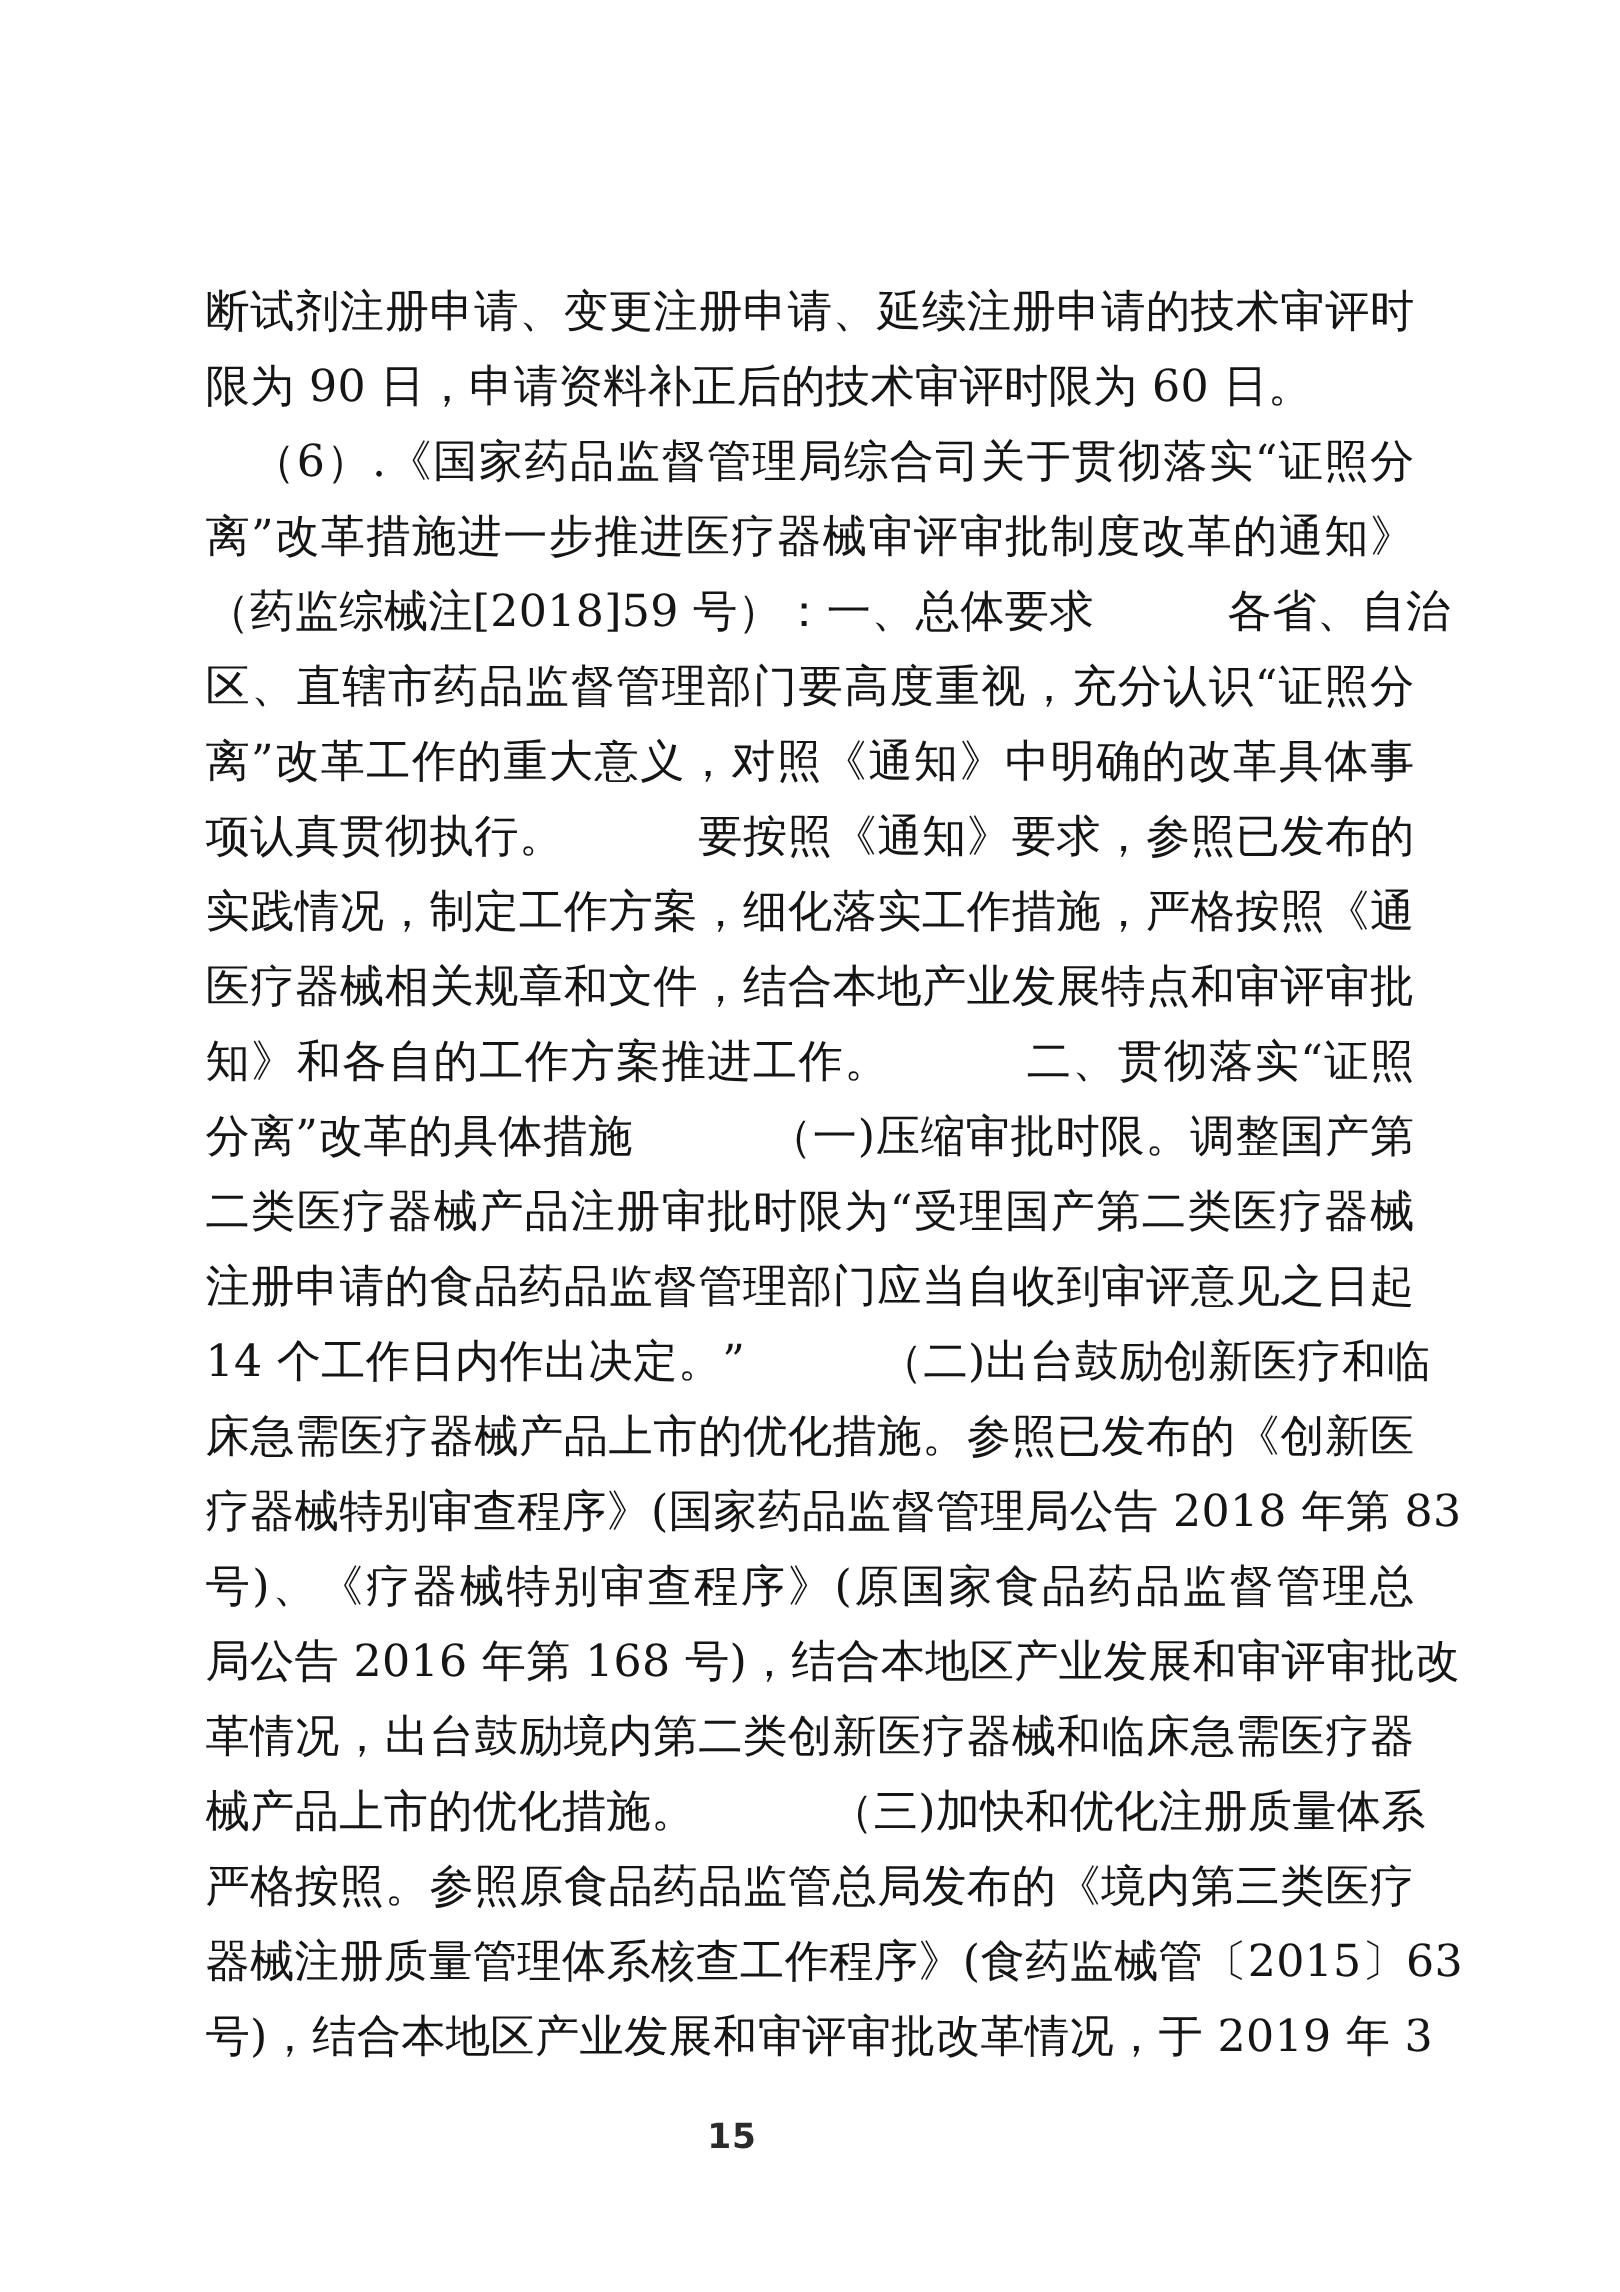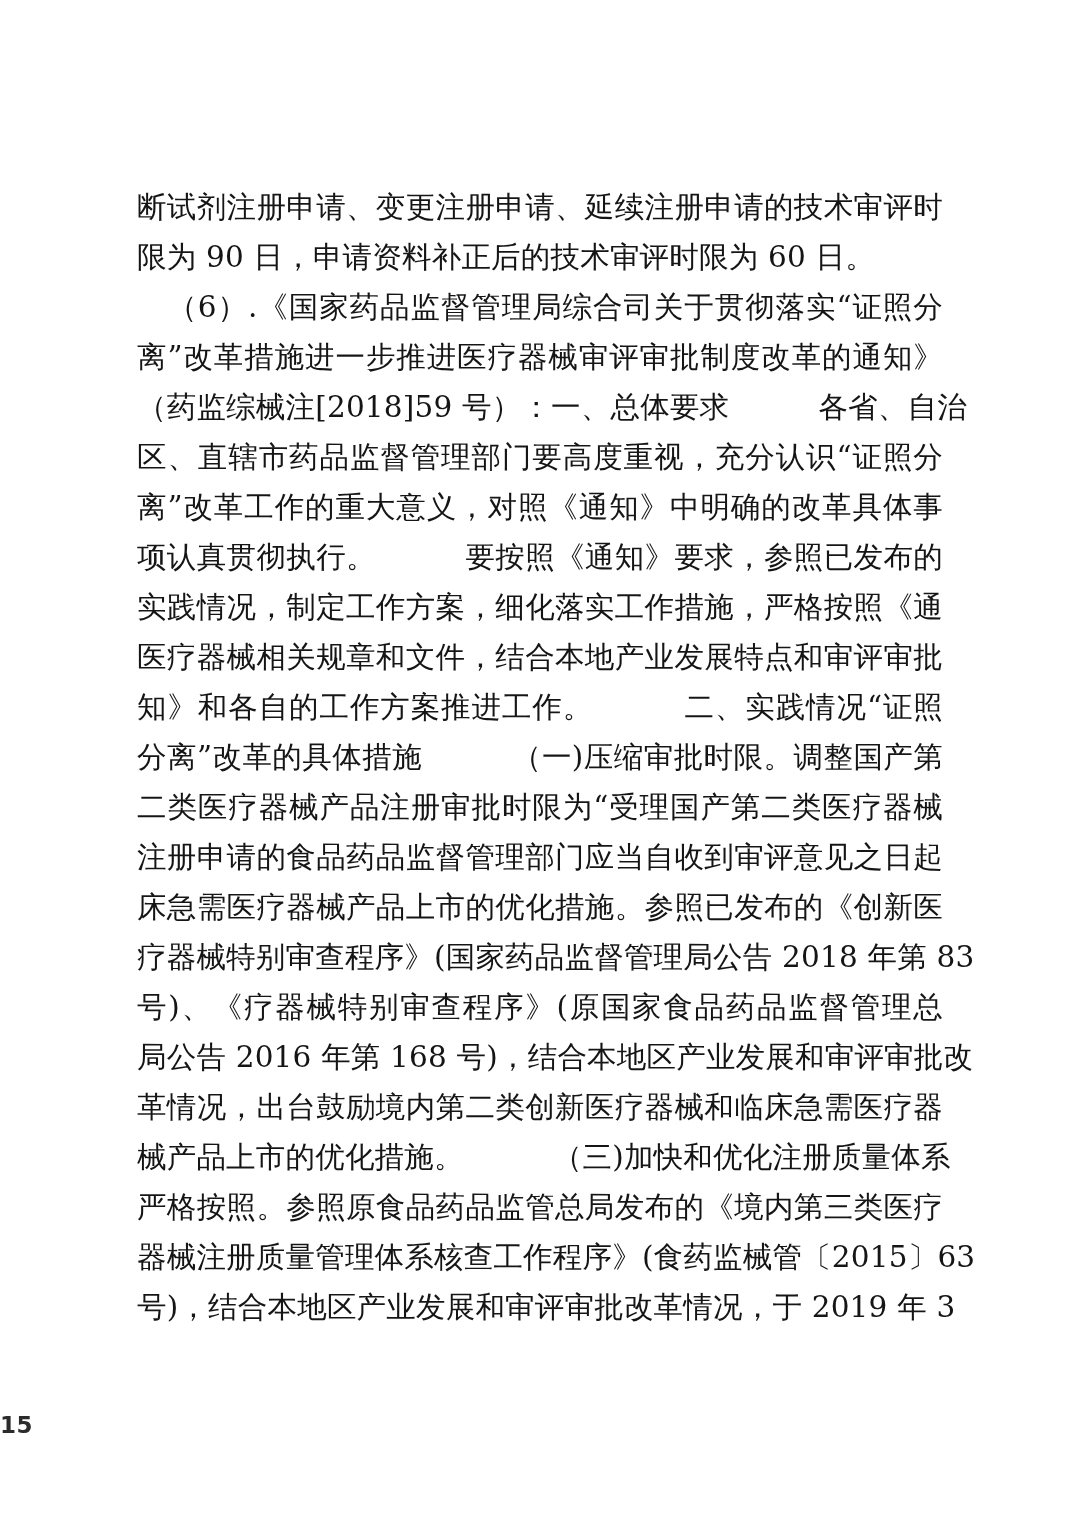--- a/index.html
+++ b/index.html
@@ -50,21 +50,21 @@
   .doc-line.no-justify {
     text-align: right;
     text-align-last: left;
   }
 
   #page-number {
     position: absolute;
     left: 0;
     top: 1412px;
     width: 976px;
-    text-align: left;
+    text-align: center;
     font-size: 23px;
     font-family: "DejaVu Sans", "Liberation Sans", sans-serif;
     color: #2b2b2b;
     font-weight: 600;
     letter-spacing: 0.5px;
   }
 </style>
 </head>
 <body>
 
@@ -74,24 +74,25 @@
       <div class="doc-line">断试剂注册申请、变更注册申请、延续注册申请的技术审评时</div>
       <div class="doc-line no-justify">限为 90 日，申请资料补正后的技术审评时限为 60 日。</div>
       <div class="doc-line">　（6）.《国家药品监督管理局综合司关于贯彻落实“证照分</div>
       <div class="doc-line">离”改革措施进一步推进医疗器械审评审批制度改革的通知》</div>
       <div class="doc-line">（药监综械注[2018]59 号）：一、总体要求　　　各省、自治</div>
       <div class="doc-line">区、直辖市药品监督管理部门要高度重视，充分认识“证照分</div>
       <div class="doc-line">离”改革工作的重大意义，对照《通知》中明确的改革具体事</div>
       <div class="doc-line">项认真贯彻执行。　　　要按照《通知》要求，参照已发布的</div>
       <div class="doc-line">实践情况，制定工作方案，细化落实工作措施，严格按照《通</div>
       <div class="doc-line">医疗器械相关规章和文件，结合本地产业发展特点和审评审批</div>
-      <div class="doc-line">知》和各自的工作方案推进工作。　　　二、实践情况“证照</div>
+      <div class="doc-line">知》和各自的工作方案推进工作。　　　二、贯彻落实“证照</div>
       <div class="doc-line">分离”改革的具体措施　　　（一)压缩审批时限。调整国产第</div>
       <div class="doc-line">二类医疗器械产品注册审批时限为“受理国产第二类医疗器械</div>
       <div class="doc-line">注册申请的食品药品监督管理部门应当自收到审评意见之日起</div>
+      <div class="doc-line">14 个工作日内作出决定。”　　　（二)出台鼓励创新医疗和临</div>
       <div class="doc-line">床急需医疗器械产品上市的优化措施。参照已发布的《创新医</div>
       <div class="doc-line">疗器械特别审查程序》(国家药品监督管理局公告 2018 年第 83</div>
       <div class="doc-line">号)、《疗器械特别审查程序》(原国家食品药品监督管理总</div>
       <div class="doc-line">局公告 2016 年第 168 号)，结合本地区产业发展和审评审批改</div>
       <div class="doc-line">革情况，出台鼓励境内第二类创新医疗器械和临床急需医疗器</div>
       <div class="doc-line">械产品上市的优化措施。　　　（三)加快和优化注册质量体系</div>
       <div class="doc-line">严格按照。参照原食品药品监管总局发布的《境内第三类医疗</div>
       <div class="doc-line">器械注册质量管理体系核查工作程序》(食药监械管〔2015〕63</div>
       <div class="doc-line">号)，结合本地区产业发展和审评审批改革情况，于 2019 年 3</div>
     </div>

